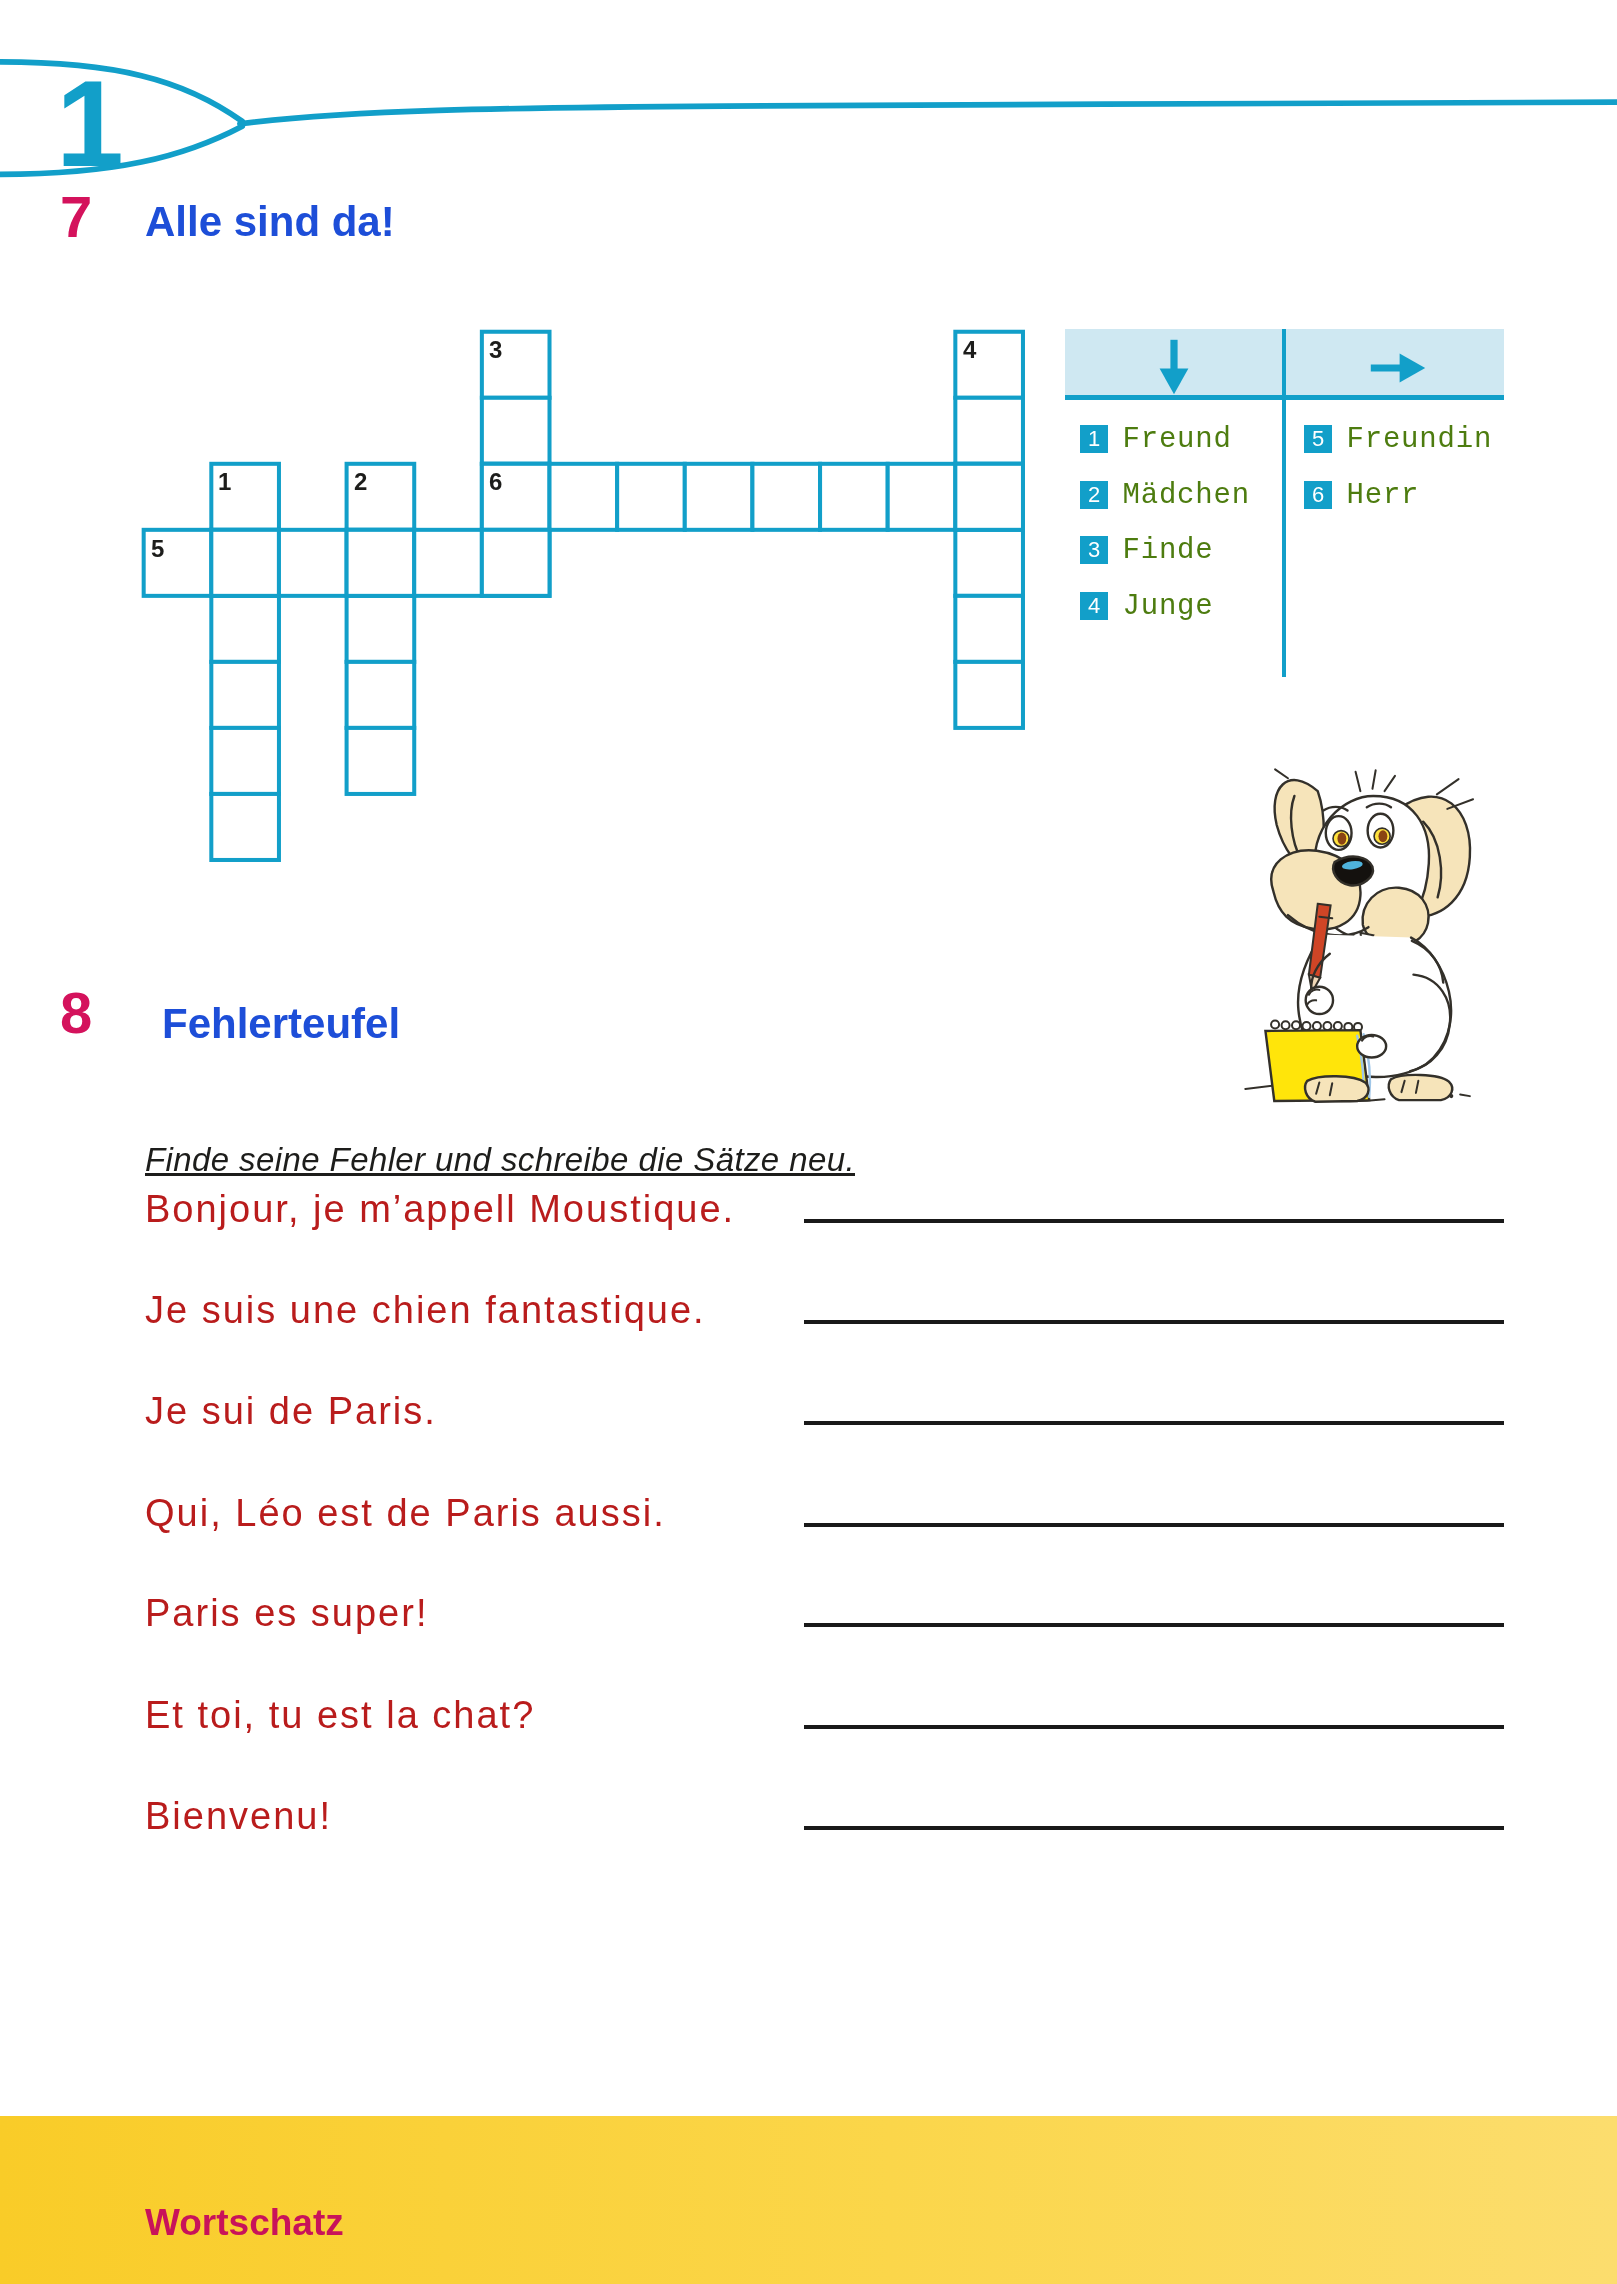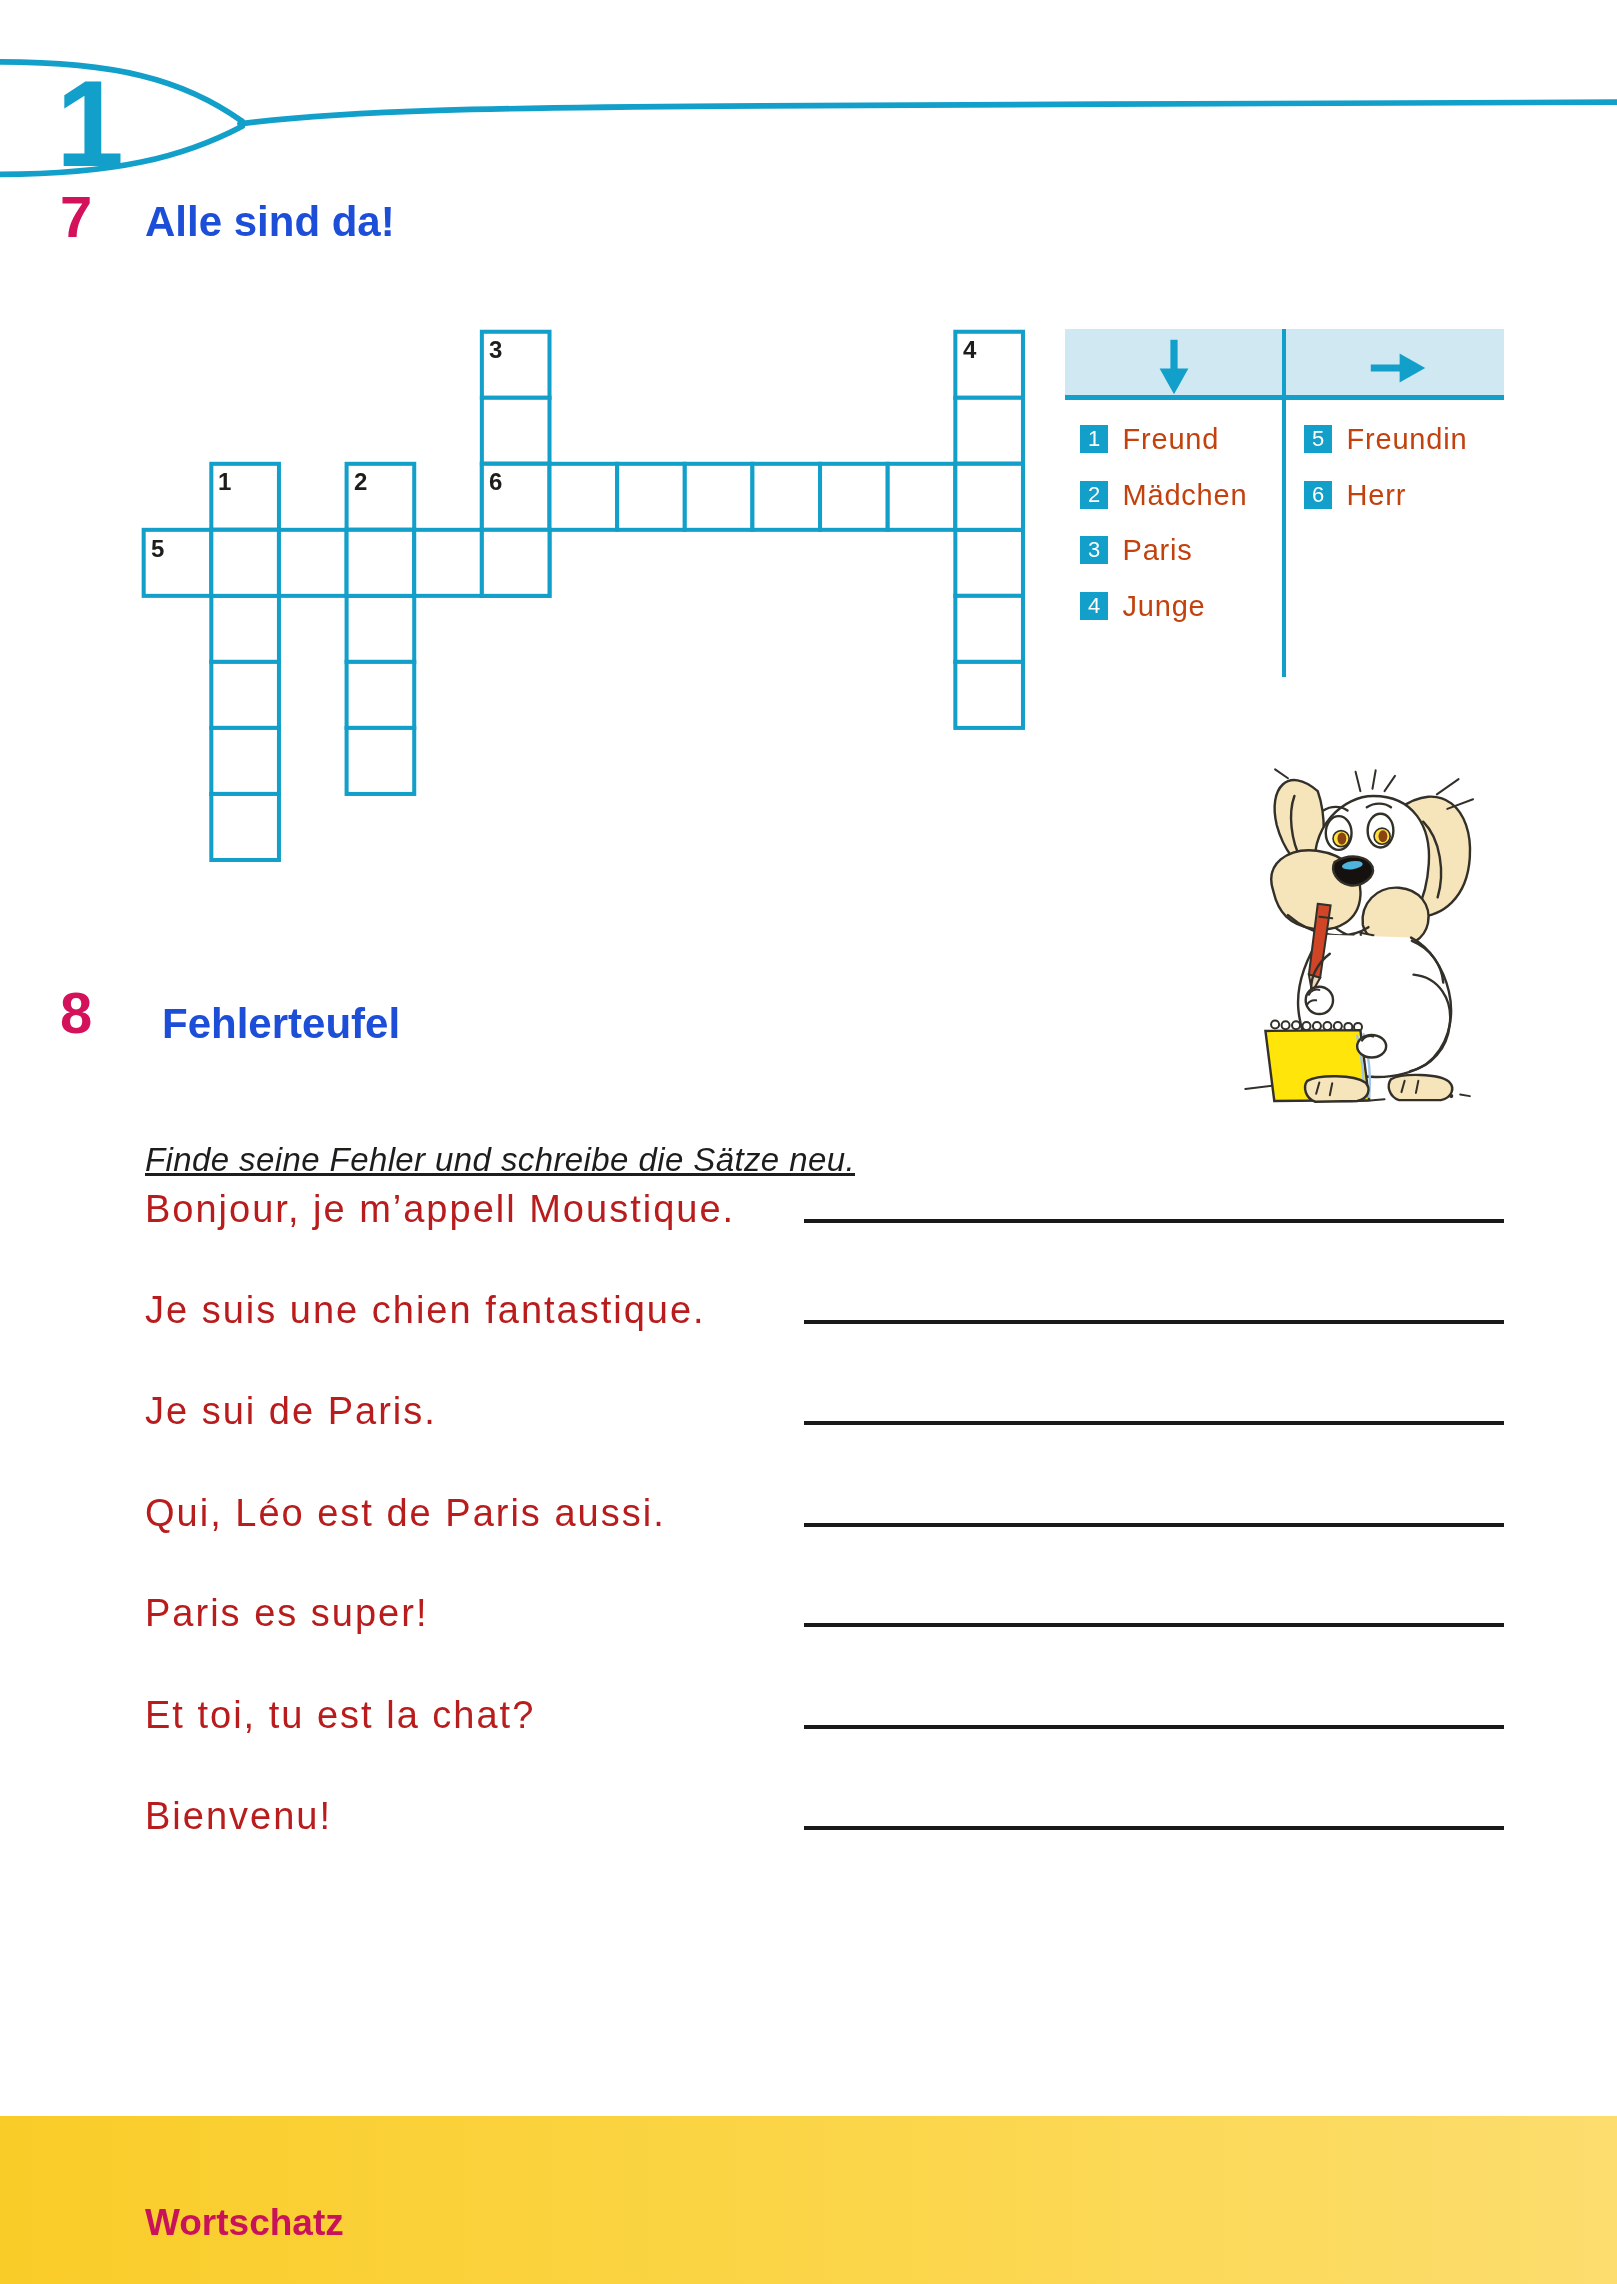--- a/index.html
+++ b/index.html
@@ -26,21 +26,21 @@
   
   .legend-band{position:absolute;left:1065px;top:329px;width:439px;height:68px;background:#cfe8f2;}
   .legend-band-rule{position:absolute;left:1065px;top:395px;width:439px;height:4.8px;background:#129fc9;}
   .legend-divider{position:absolute;left:1282px;top:329px;width:4px;height:348px;background:#129fc9;}
   .legend-col{position:absolute;width:218px;}
   #legend-down-col{left:1080px;top:425px;}
   #legend-across-col{left:1304px;top:425px;}
   .legend-item{position:absolute;left:0;display:flex;align-items:center;gap:14.5px;height:28px;}
   .legend-badge{width:28px;height:28px;background:#129fc9;color:#ffffff;font-size:22px;
                 display:flex;align-items:center;justify-content:center;flex:0 0 28px;}
-  .legend-label{font-size:29px;color:#c2410c;letter-spacing:0.8px;white-space:nowrap;}
+  .legend-label{font-size:29px;color:#4d7c0f;letter-spacing:0.8px;white-space:nowrap;font-family:Liberation Mono, monospace;}
   .legend-arrow{position:absolute;}
 
   
   .sentence{position:absolute;left:145px;font-size:38px;color:#b91c1c;letter-spacing:2px;
             line-height:1;white-space:nowrap;}
   .answer-line{position:absolute;left:804px;width:700px;height:4px;background:#191919;}
 
   
   #moustique{position:absolute;left:1241px;top:767px;}
 
@@ -126,21 +126,21 @@
       <div class="legend-item" style="top: 0px;">
         <span class="legend-badge">1</span>
         <span class="legend-label">Freund</span>
       </div>
       <div class="legend-item" style="top: 56px;">
         <span class="legend-badge">2</span>
         <span class="legend-label">Mädchen</span>
       </div>
       <div class="legend-item" style="top: 111px;">
         <span class="legend-badge">3</span>
-        <span class="legend-label">Paris</span>
+        <span class="legend-label">Finde</span>
       </div>
       <div class="legend-item" style="top: 167px;">
         <span class="legend-badge">4</span>
         <span class="legend-label">Junge</span>
       </div>
     </div>
   <div id="legend-across-col" class="legend-col">
       <div class="legend-item" style="top: 0px;">
         <span class="legend-badge">5</span>
         <span class="legend-label">Freundin</span>

